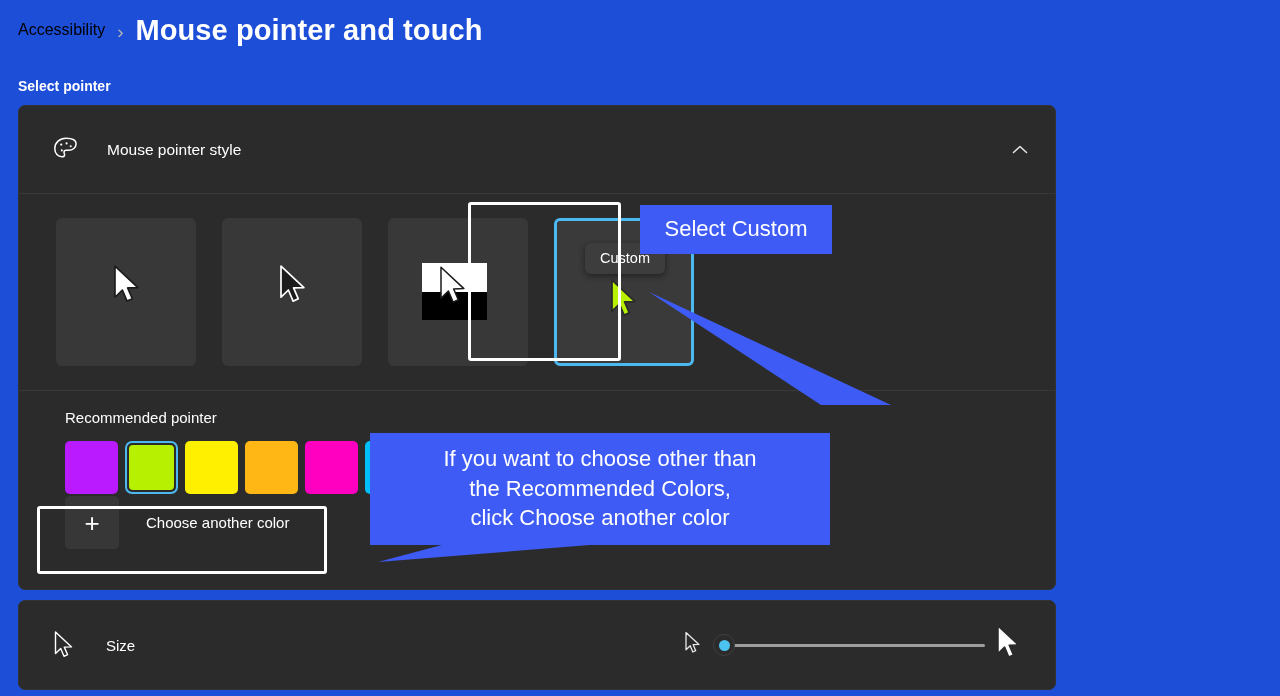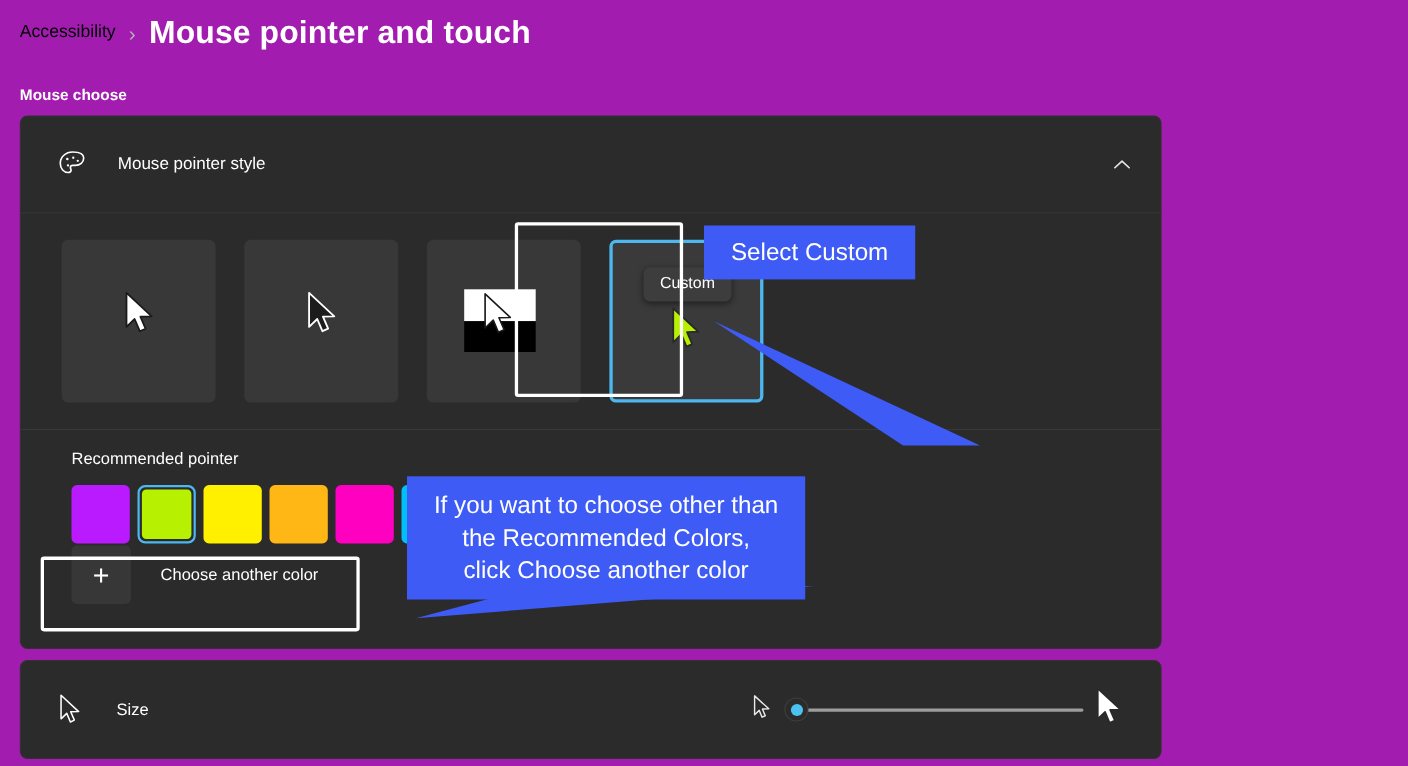--- a/index.html
+++ b/index.html
@@ -3,21 +3,21 @@
 <meta charset="utf-8">
 <style>
   * { box-sizing: border-box; }
   html, body {
     margin: 0; padding: 0;
     width: 1280px; height: 696px;
     background: #202020;
     font-family: "Liberation Sans", sans-serif;
     overflow: hidden;
   }
-  #root { position: relative; width: 1280px; height: 696px; background: #a21caf; }
+  #root { position: relative; width: 1280px; height: 696px; background: #1d4ed8; }
 
   
   .breadcrumb {
     position: absolute; left: 18px; top: 8px;
     display: flex; align-items: center; gap: 12px;
     height: 44px;
   }
   .crumb-sep { font-size: 19px; color: #b4b4b4; margin-top: 3px; }
   .crumb-current {
     font-size: 29px; color: #ffffff; font-weight: 600; letter-spacing: .1px;
@@ -143,35 +143,35 @@
     background: #3e5cf5; color: #ffffff;
     font-family: "Liberation Sans", sans-serif;
     text-align: center;
   }
   #callout-custom { left: 640px; top: 205px; }
   #callout-custom .bubble {
     width: 192px; padding: 12px 10px 13px; font-size: 22px; line-height: 1.1;
   }
   #callout-choose { left: 370px; top: 433px; }
   #callout-choose .bubble {
-    width: 362px; padding: 11px 10px 12px; font-size: 22px; line-height: 1.35;
+    width: 460px; padding: 11px 10px 12px; font-size: 22px; line-height: 1.35;
   }
   .tail { position: absolute; overflow: visible; }
 </style>
 </head>
 <body>
 
 <div id="root">
 
   <div class="breadcrumb">
     <span>Accessibility</span>
     <span class="crumb-sep">›</span>
     <span class="crumb-current">Mouse pointer and touch</span>
   </div>
-  <div class="section-label">Mouse choose</div>
+  <div class="section-label">Select pointer</div>
 
   <div class="card" id="card-pointer-style">
 
     <div class="card-header">
       <span class="palette">
         <svg width="34" height="34" viewBox="0 0 34 34" fill="none">
           <path d="M17 5.2c-6.2 0-11.2 4.4-11.2 10.3 0 5.1 3.3 8.3 7.1 8.3 1.9 0 2.7-1 2.7-2.1 0-.9-.6-1.5-.6-2.4 0-1.1.9-2 2.2-2h2.3c4.2 0 7.6-2.7 7.6-6.6 0-3.3-3.6-5.5-10.1-5.5Z" stroke="#ffffff" stroke-width="1.5" stroke-linejoin="round"></path>
           <circle cx="12.2" cy="11.6" r="1.15" fill="#ffffff"></circle>
           <circle cx="17.6" cy="10.4" r="1.05" fill="#ffffff"></circle>
           <circle cx="21.7" cy="13.2" r="1.05" fill="#ffffff"></circle>

